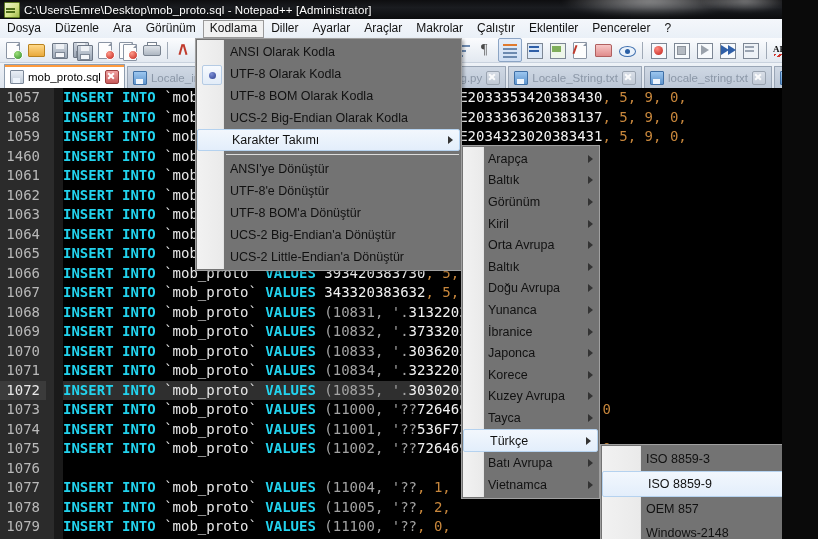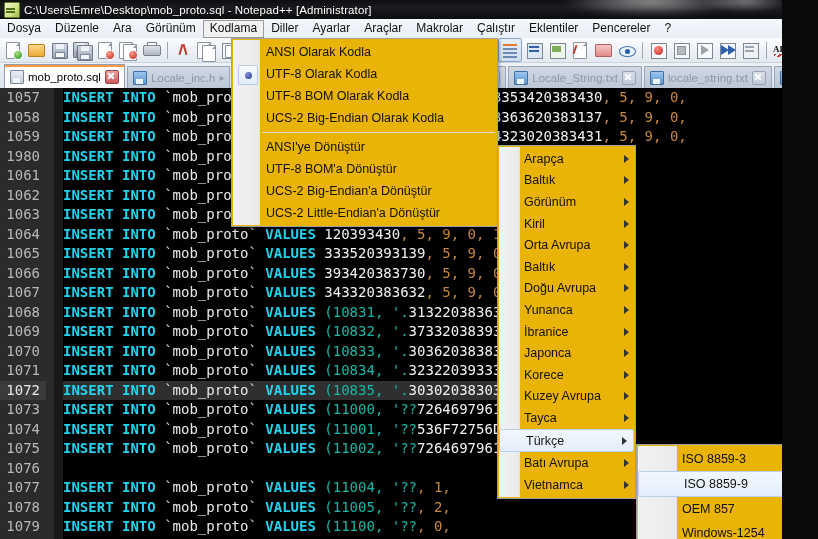--- a/index.html
+++ b/index.html
@@ -160,31 +160,31 @@
     position:absolute;left:0;top:0;width:46px;height:19.5px;text-align:right;
     color:#b9b9b9;font-size:14px;padding-right:6px;box-sizing:border-box;
     font-family:"DejaVu Sans Mono","Liberation Mono",monospace;
   }
   .code{
     position:absolute;left:63px;top:0;height:19.5px;font-size:14px;letter-spacing:0px;
   }
   .kw{color:#22d3ee;font-weight:bold;}
   .tick{color:#e6e6e6;}
   .tbl{color:#e8e8e8;}
-  .str{color:#14b8a6;}
+  .str{color:#a3a3a3;}
   .punc{color:#c8873c;}
   .hexpfx{color:#cf3ecf;}
   .hexval{color:#f2f2f2;}
   .white{color:#f0f0f0;}
 
   
   .menu{
-    position:absolute;background:#eab308;border:1px solid #a0a0a0;
+    position:absolute;background:#737373;border:1px solid #a0a0a0;
     box-shadow:2px 2px 3px rgba(0,0,0,.28);
-    padding:2px 0;box-sizing:border-box;z-index:50;margin-left:36px;
+    padding:2px 0;box-sizing:border-box;z-index:50;
   }
   .menu .gutter-strip{
     position:absolute;left:1px;top:1px;bottom:1px;width:26px;
     background:linear-gradient(to right,#f2f2f2,#eaeaea);
     border-right:1px solid #e3e3e3;
   }
   .mi{
     position:relative;height:22px;display:flex;align-items:center;
     padding-left:34px;padding-right:20px;font-size:12.5px;color:#111;white-space:nowrap;
     z-index:2;
@@ -419,21 +419,21 @@
     </div>
   </div>
 
   <div class="editor">
     <div class="gutter"></div>
     <div class="gutter-edge"></div>
     <div class="code-rows" id="code-rows">
         <div class="row"><div class="ln">1057</div><div class="code"><span class="kw">INSERT INTO</span><span class="tick"> `</span><span class="tbl">mob_proto</span><span class="tick">` </span><span class="kw">VALUES</span><span class="white"> </span><span class="str">(10854 840', </span><span class="hexpfx">0x</span><span class="hexval">2E2033353420383430</span><span class="punc">, 5, 9, 0,</span></div></div>
         <div class="row"><div class="ln">1058</div><div class="code"><span class="kw">INSERT INTO</span><span class="tick"> `</span><span class="tbl">mob_proto</span><span class="tick">` </span><span class="kw">VALUES</span><span class="white"> </span><span class="str">(10866 817', </span><span class="hexpfx">0x</span><span class="hexval">2E2033363620383137</span><span class="punc">, 5, 9, 0,</span></div></div>
         <div class="row"><div class="ln">1059</div><div class="code"><span class="kw">INSERT INTO</span><span class="tick"> `</span><span class="tbl">mob_proto</span><span class="tick">` </span><span class="kw">VALUES</span><span class="white"> </span><span class="str">(10820 841', </span><span class="hexpfx">0x</span><span class="hexval">2E2034323020383431</span><span class="punc">, 5, 9, 0,</span></div></div>
-        <div class="row"><div class="ln">1980</div><div class="code"><span class="kw">INSERT INTO</span><span class="tick"> `</span><span class="tbl">mob_proto</span><span class="tick">` </span><span class="kw">VALUES</span><span class="white"> </span><span class="hexval">420383436</span><span class="punc">, 5, 9, 0, 1,</span></div></div>
+        <div class="row"><div class="ln">1460</div><div class="code"><span class="kw">INSERT INTO</span><span class="tick"> `</span><span class="tbl">mob_proto</span><span class="tick">` </span><span class="kw">VALUES</span><span class="white"> </span><span class="hexval">420383436</span><span class="punc">, 5, 9, 0, 1,</span></div></div>
         <div class="row"><div class="ln">1061</div><div class="code"><span class="kw">INSERT INTO</span><span class="tick"> `</span><span class="tbl">mob_proto</span><span class="tick">` </span><span class="kw">VALUES</span><span class="white"> </span><span class="hexval">320383634</span><span class="punc">, 5, 9, 0, 1,</span></div></div>
         <div class="row"><div class="ln">1062</div><div class="code"><span class="kw">INSERT INTO</span><span class="tick"> `</span><span class="tbl">mob_proto</span><span class="tick">` </span><span class="kw">VALUES</span><span class="white"> </span><span class="hexval">333120383636</span><span class="punc">, 5, 9, 0,</span></div></div>
         <div class="row"><div class="ln">1063</div><div class="code"><span class="kw">INSERT INTO</span><span class="tick"> `</span><span class="tbl">mob_proto</span><span class="tick">` </span><span class="kw">VALUES</span><span class="white"> </span><span class="hexval">920393230</span><span class="punc">, 5, 9, 0, 1,</span></div></div>
         <div class="row"><div class="ln">1064</div><div class="code"><span class="kw">INSERT INTO</span><span class="tick"> `</span><span class="tbl">mob_proto</span><span class="tick">` </span><span class="kw">VALUES</span><span class="white"> </span><span class="hexval">120393430</span><span class="punc">, 5, 9, 0, 1,</span></div></div>
         <div class="row"><div class="ln">1065</div><div class="code"><span class="kw">INSERT INTO</span><span class="tick"> `</span><span class="tbl">mob_proto</span><span class="tick">` </span><span class="kw">VALUES</span><span class="white"> </span><span class="hexval">333520393139</span><span class="punc">, 5, 9, 0,</span></div></div>
         <div class="row"><div class="ln">1066</div><div class="code"><span class="kw">INSERT INTO</span><span class="tick"> `</span><span class="tbl">mob_proto</span><span class="tick">` </span><span class="kw">VALUES</span><span class="white"> </span><span class="hexval">393420383730</span><span class="punc">, 5, 9, 0,</span></div></div>
         <div class="row"><div class="ln">1067</div><div class="code"><span class="kw">INSERT INTO</span><span class="tick"> `</span><span class="tbl">mob_proto</span><span class="tick">` </span><span class="kw">VALUES</span><span class="white"> </span><span class="hexval">343320383632</span><span class="punc">, 5, 9, 0,</span></div></div>
         <div class="row"><div class="ln">1068</div><div class="code"><span class="kw">INSERT INTO</span><span class="tick"> `</span><span class="tbl">mob_proto</span><span class="tick">` </span><span class="kw">VALUES</span><span class="white"> </span><span class="str">(10831, '.</span><span class="hexval">313220383631</span><span class="punc">, 5, 9, 0,</span></div></div>
         <div class="row"><div class="ln">1069</div><div class="code"><span class="kw">INSERT INTO</span><span class="tick"> `</span><span class="tbl">mob_proto</span><span class="tick">` </span><span class="kw">VALUES</span><span class="white"> </span><span class="str">(10832, '.</span><span class="hexval">373320383933</span><span class="punc">, 5, 9, 0,</span></div></div>
         <div class="row"><div class="ln">1070</div><div class="code"><span class="kw">INSERT INTO</span><span class="tick"> `</span><span class="tbl">mob_proto</span><span class="tick">` </span><span class="kw">VALUES</span><span class="white"> </span><span class="str">(10833, '.</span><span class="hexval">303620383830</span><span class="punc">, 5, 9, 0,</span></div></div>
@@ -461,23 +461,30 @@
           <i></i>
         </span>
       <span>UTF-8 Olarak Kodla</span>
     </div>
     <div class="mi">
       <span>UTF-8 BOM Olarak Kodla</span>
     </div>
     <div class="mi">
       <span>UCS-2 Big-Endian Olarak Kodla</span>
     </div>
+    <div class="mi hl">
+      <span>Karakter Takımı</span>
+      <span class="arrow"></span>
+    </div>
     <div class="msep"></div>
     <div class="mi">
       <span>ANSI'ye Dönüştür</span>
+    </div>
+    <div class="mi">
+      <span>UTF-8'e Dönüştür</span>
     </div>
     <div class="mi">
       <span>UTF-8 BOM'a Dönüştür</span>
     </div>
     <div class="mi">
       <span>UCS-2 Big-Endian'a Dönüştür</span>
     </div>
     <div class="mi">
       <span>UCS-2 Little-Endian'a Dönüştür</span>
     </div>
@@ -556,17 +563,17 @@
     <div class="mi">
         <span>ISO 8859-3</span>
       </div>
     <div class="mi hl">
         <span>ISO 8859-9</span>
       </div>
     <div class="mi">
         <span>OEM 857</span>
       </div>
     <div class="mi">
-        <span>Windows-1254</span>
+        <span>Windows-2148</span>
       </div>
   </div>
 
 </div>
 
 </body></html>

